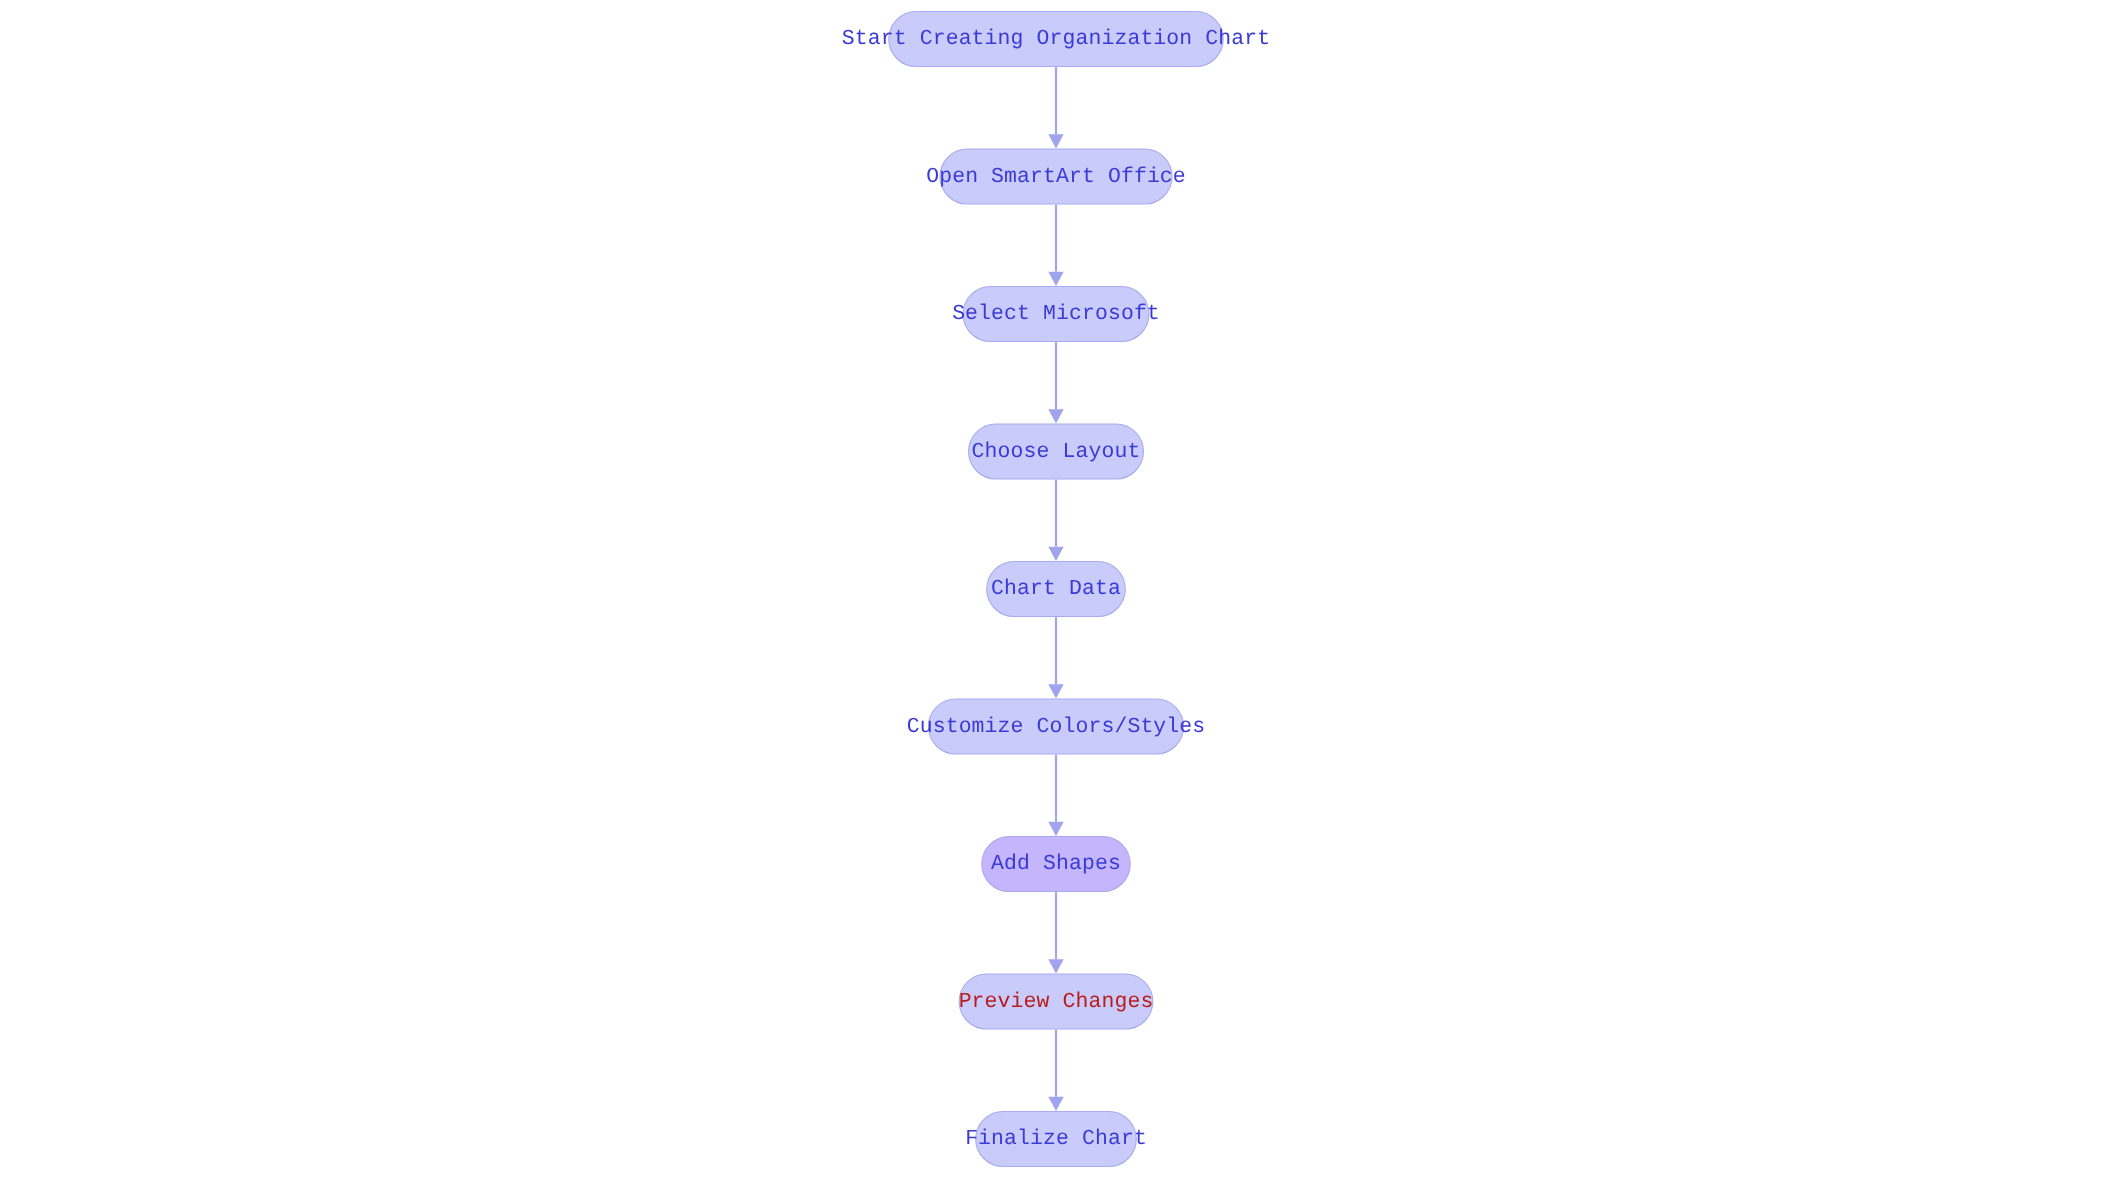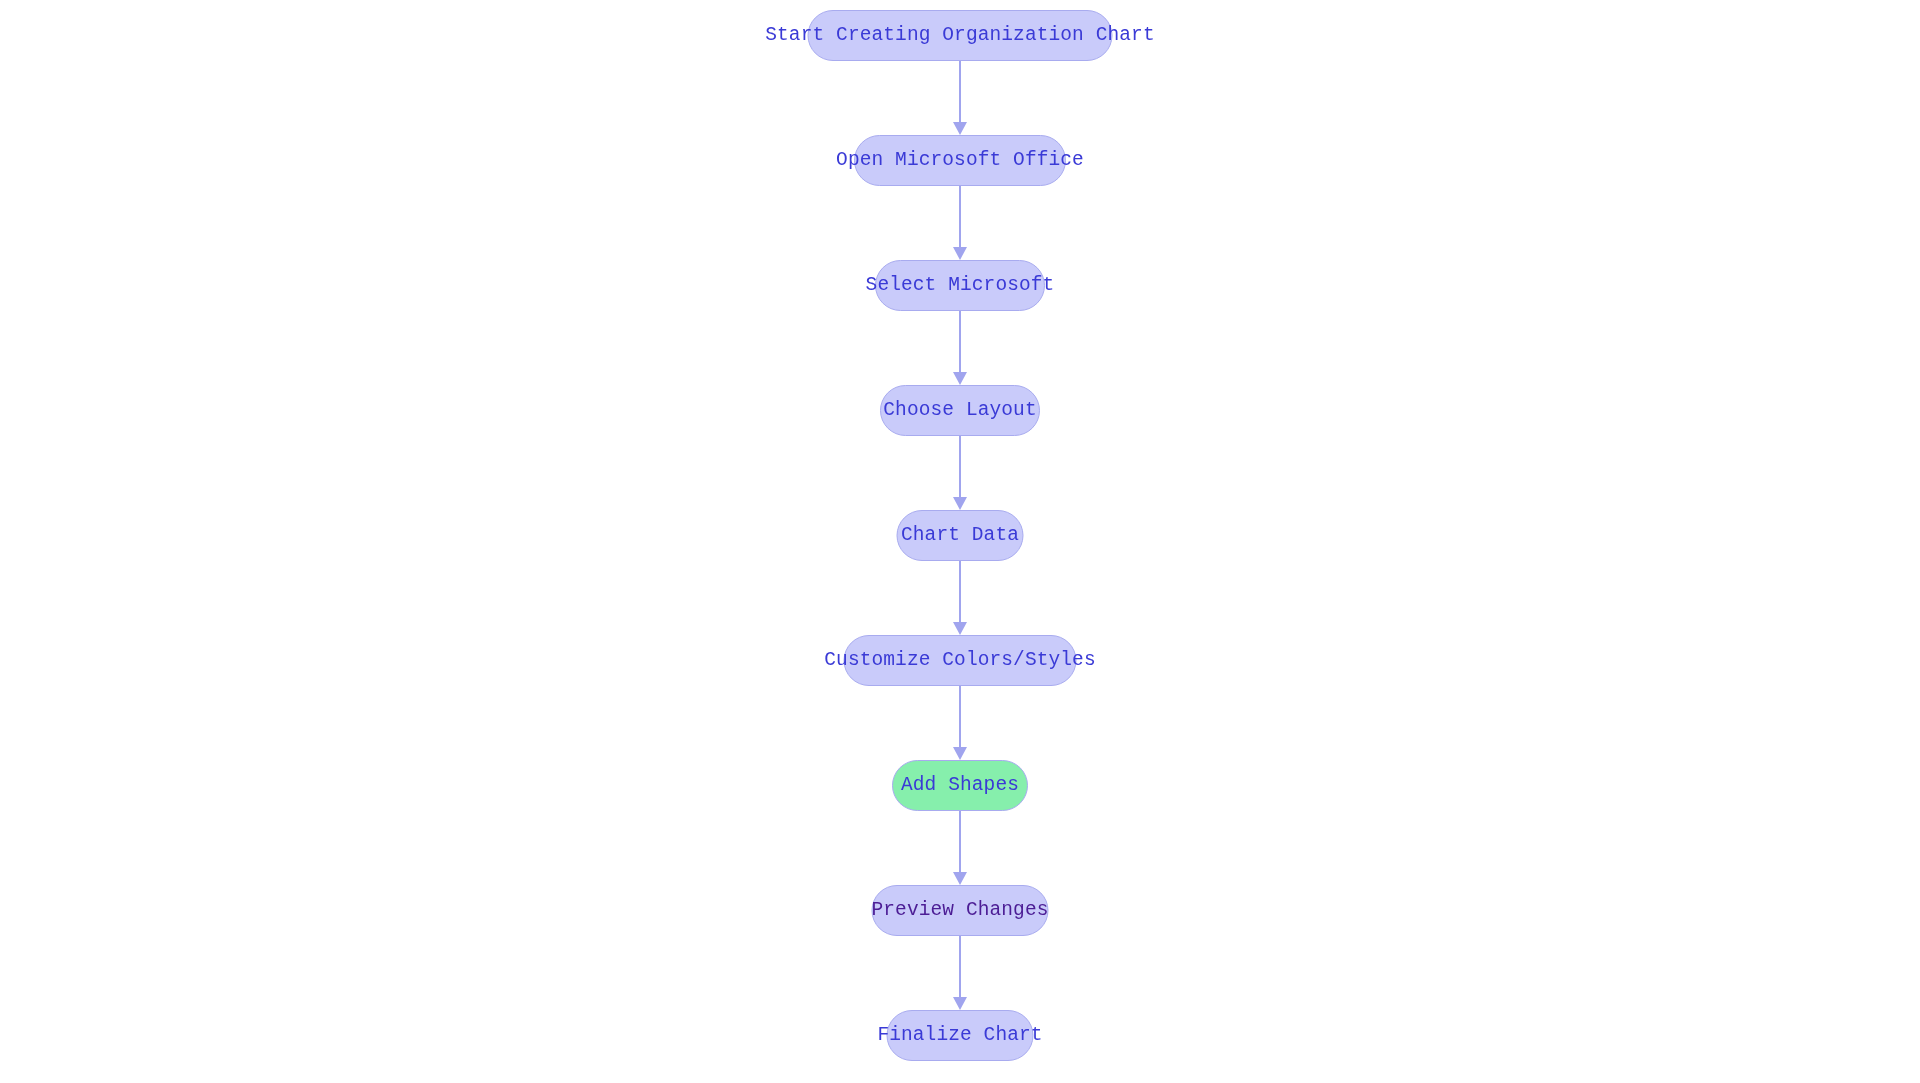--- a/index.html
+++ b/index.html
@@ -109,36 +109,36 @@
       <div class="edge-arrow" style="border-top-color: rgb(160, 164, 238);"></div>
     </div>
     <div class="edge" style="top: 936px; height: 74px;">
       <div class="edge-line" style="height: 61px; background: rgb(160, 164, 238);"></div>
       <div class="edge-arrow" style="border-top-color: rgb(160, 164, 238);"></div>
     </div>
     <div class="node" style="top: 10px; width: 305px; background: rgb(201, 203, 250); border-color: rgb(168, 171, 239);">
       <span class="node-label" style="color: rgb(58, 58, 214);">Start Creating Organization Chart</span>
     </div>
     <div class="node" style="top: 135px; width: 212px; background: rgb(201, 203, 250); border-color: rgb(168, 171, 239);">
-      <span class="node-label" style="color: rgb(58, 58, 214);">Open Microsoft Office</span>
+      <span class="node-label" style="color: rgb(58, 58, 214);">Open SmartArt Office</span>
     </div>
     <div class="node" style="top: 260px; width: 170px; background: rgb(201, 203, 250); border-color: rgb(168, 171, 239);">
       <span class="node-label" style="color: rgb(58, 58, 214);">Select Microsoft</span>
     </div>
     <div class="node" style="top: 385px; width: 160px; background: rgb(201, 203, 250); border-color: rgb(168, 171, 239); justify-content: center;">
       <span class="node-label" style="color: rgb(58, 58, 214);">Choose Layout</span>
     </div>
     <div class="node" style="top: 510px; width: 127px; background: rgb(201, 203, 250); border-color: rgb(168, 171, 239);">
       <span class="node-label" style="color: rgb(58, 58, 214);">Chart Data</span>
     </div>
     <div class="node" style="top: 635px; width: 233px; background: rgb(201, 203, 250); border-color: rgb(168, 171, 239);">
       <span class="node-label" style="color: rgb(58, 58, 214);">Customize Colors/Styles</span>
     </div>
-    <div class="node" style="top: 760px; width: 136px; background: #86efac; border-color: rgb(168, 171, 239);">
+    <div class="node" style="top: 760px; width: 136px; background: #c4b5fd; border-color: rgb(168, 171, 239);">
       <span class="node-label" style="color: rgb(58, 58, 214);">Add Shapes</span>
     </div>
     <div class="node" style="top: 885px; width: 177px; background: rgb(201, 203, 250); border-color: rgb(168, 171, 239);">
-      <span class="node-label" style="color: #4c1d95;">Preview Changes</span>
+      <span class="node-label" style="color: #b91c1c;">Preview Changes</span>
     </div>
     <div class="node" style="top: 1010px; width: 147px; background: rgb(201, 203, 250); border-color: rgb(168, 171, 239);">
       <span class="node-label" style="color: rgb(58, 58, 214); text-align: center;">Finalize Chart</span>
     </div>
   </div>
 
 </body></html>

